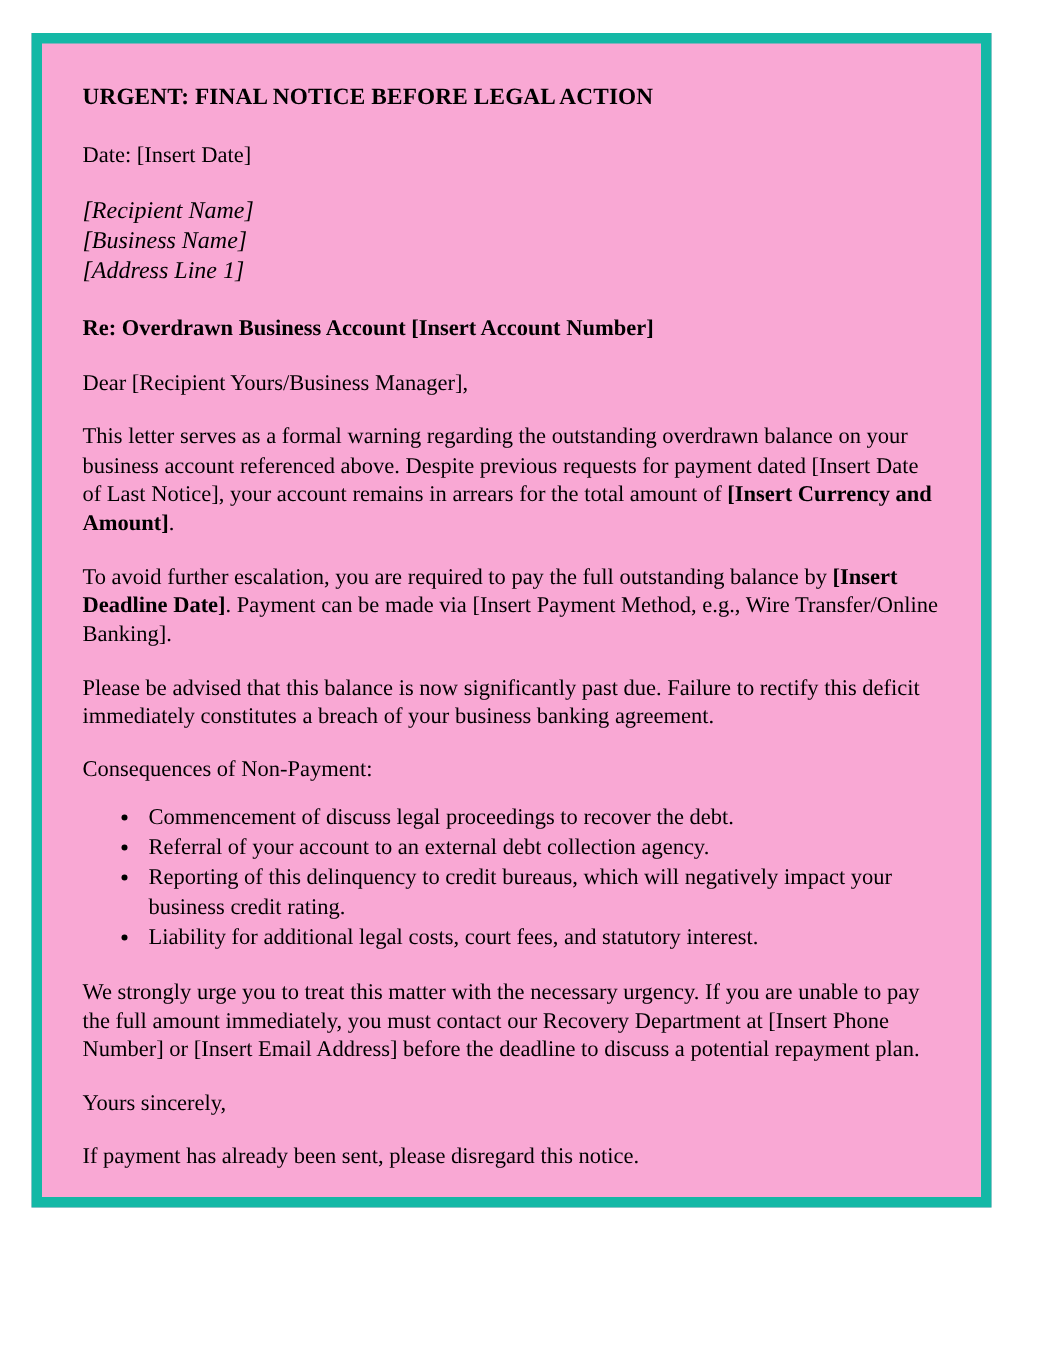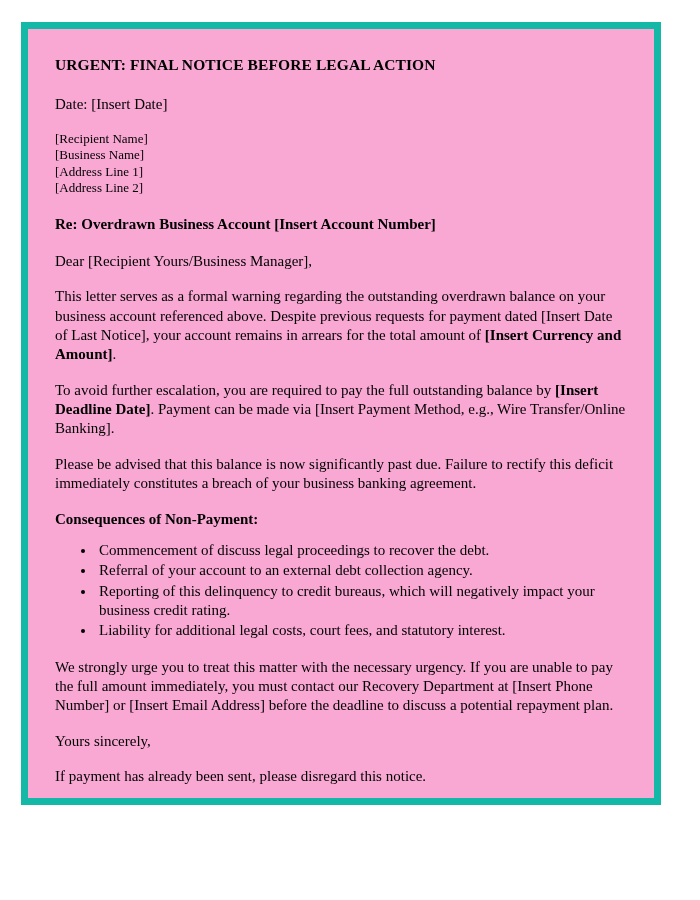--- a/index.html
+++ b/index.html
@@ -35,36 +35,37 @@
     margin: 0 0 21px 0;
     line-height: 1.25;
   }
   p.block {
     font-size: 15px;
     line-height: 1.29;
     margin: 0 0 16px 0;
     text-align: left;
   }
   .addr-block {
-    font-size: 13px;
+    font-size: 16px;
     line-height: 1.27;
     margin: 0 0 18px 0;
+    font-style: italic;
   }
   .addr-line {
     display: block;
   }
   .re-line {
     font-size: 15px;
     font-weight: bold;
     line-height: 1.29;
     margin: 0 0 18px 0;
   }
   .section-heading {
     font-size: 15px;
-    font-weight: bold;
+    font-weight: normal;
     line-height: 1.29;
     margin: 16px 0 12px 0;
   }
   ul.consequences {
     margin: 0 0 17px 0;
     padding-left: 41px;
     list-style-type: disc;
   }
   ul.consequences li {
     font-size: 15px;
@@ -83,21 +84,20 @@
   <div class="page-inner">
 
     <h1 class="doc-title">URGENT: FINAL NOTICE BEFORE LEGAL ACTION</h1>
 
     <p class="block">Date: [Insert Date]</p>
 
     <div class="addr-block">
       <span class="addr-line">[Recipient Name]</span>
       <span class="addr-line">[Business Name]</span>
       <span class="addr-line">[Address Line 1]</span>
-      <span class="addr-line">[Address Line 2]</span>
     </div>
 
     <p class="re-line">Re: Overdrawn Business Account [Insert Account Number]</p>
 
     <p class="block">Dear [Recipient Yours/Business Manager],</p>
 
     <p class="block"><span>This letter serves as a formal warning regarding the outstanding overdrawn balance on your business account referenced above. Despite previous requests for payment dated [Insert Date of Last Notice], your account remains in arrears for the total amount of </span><span class="b">[Insert Currency and Amount]</span><span>.</span></p>
 
     <p class="block"><span>To avoid further escalation, you are required to pay the full outstanding balance by </span><span class="b">[Insert Deadline Date]</span><span>. Payment can be made via [Insert Payment Method, e.g., Wire Transfer/Online Banking].</span></p>
 

